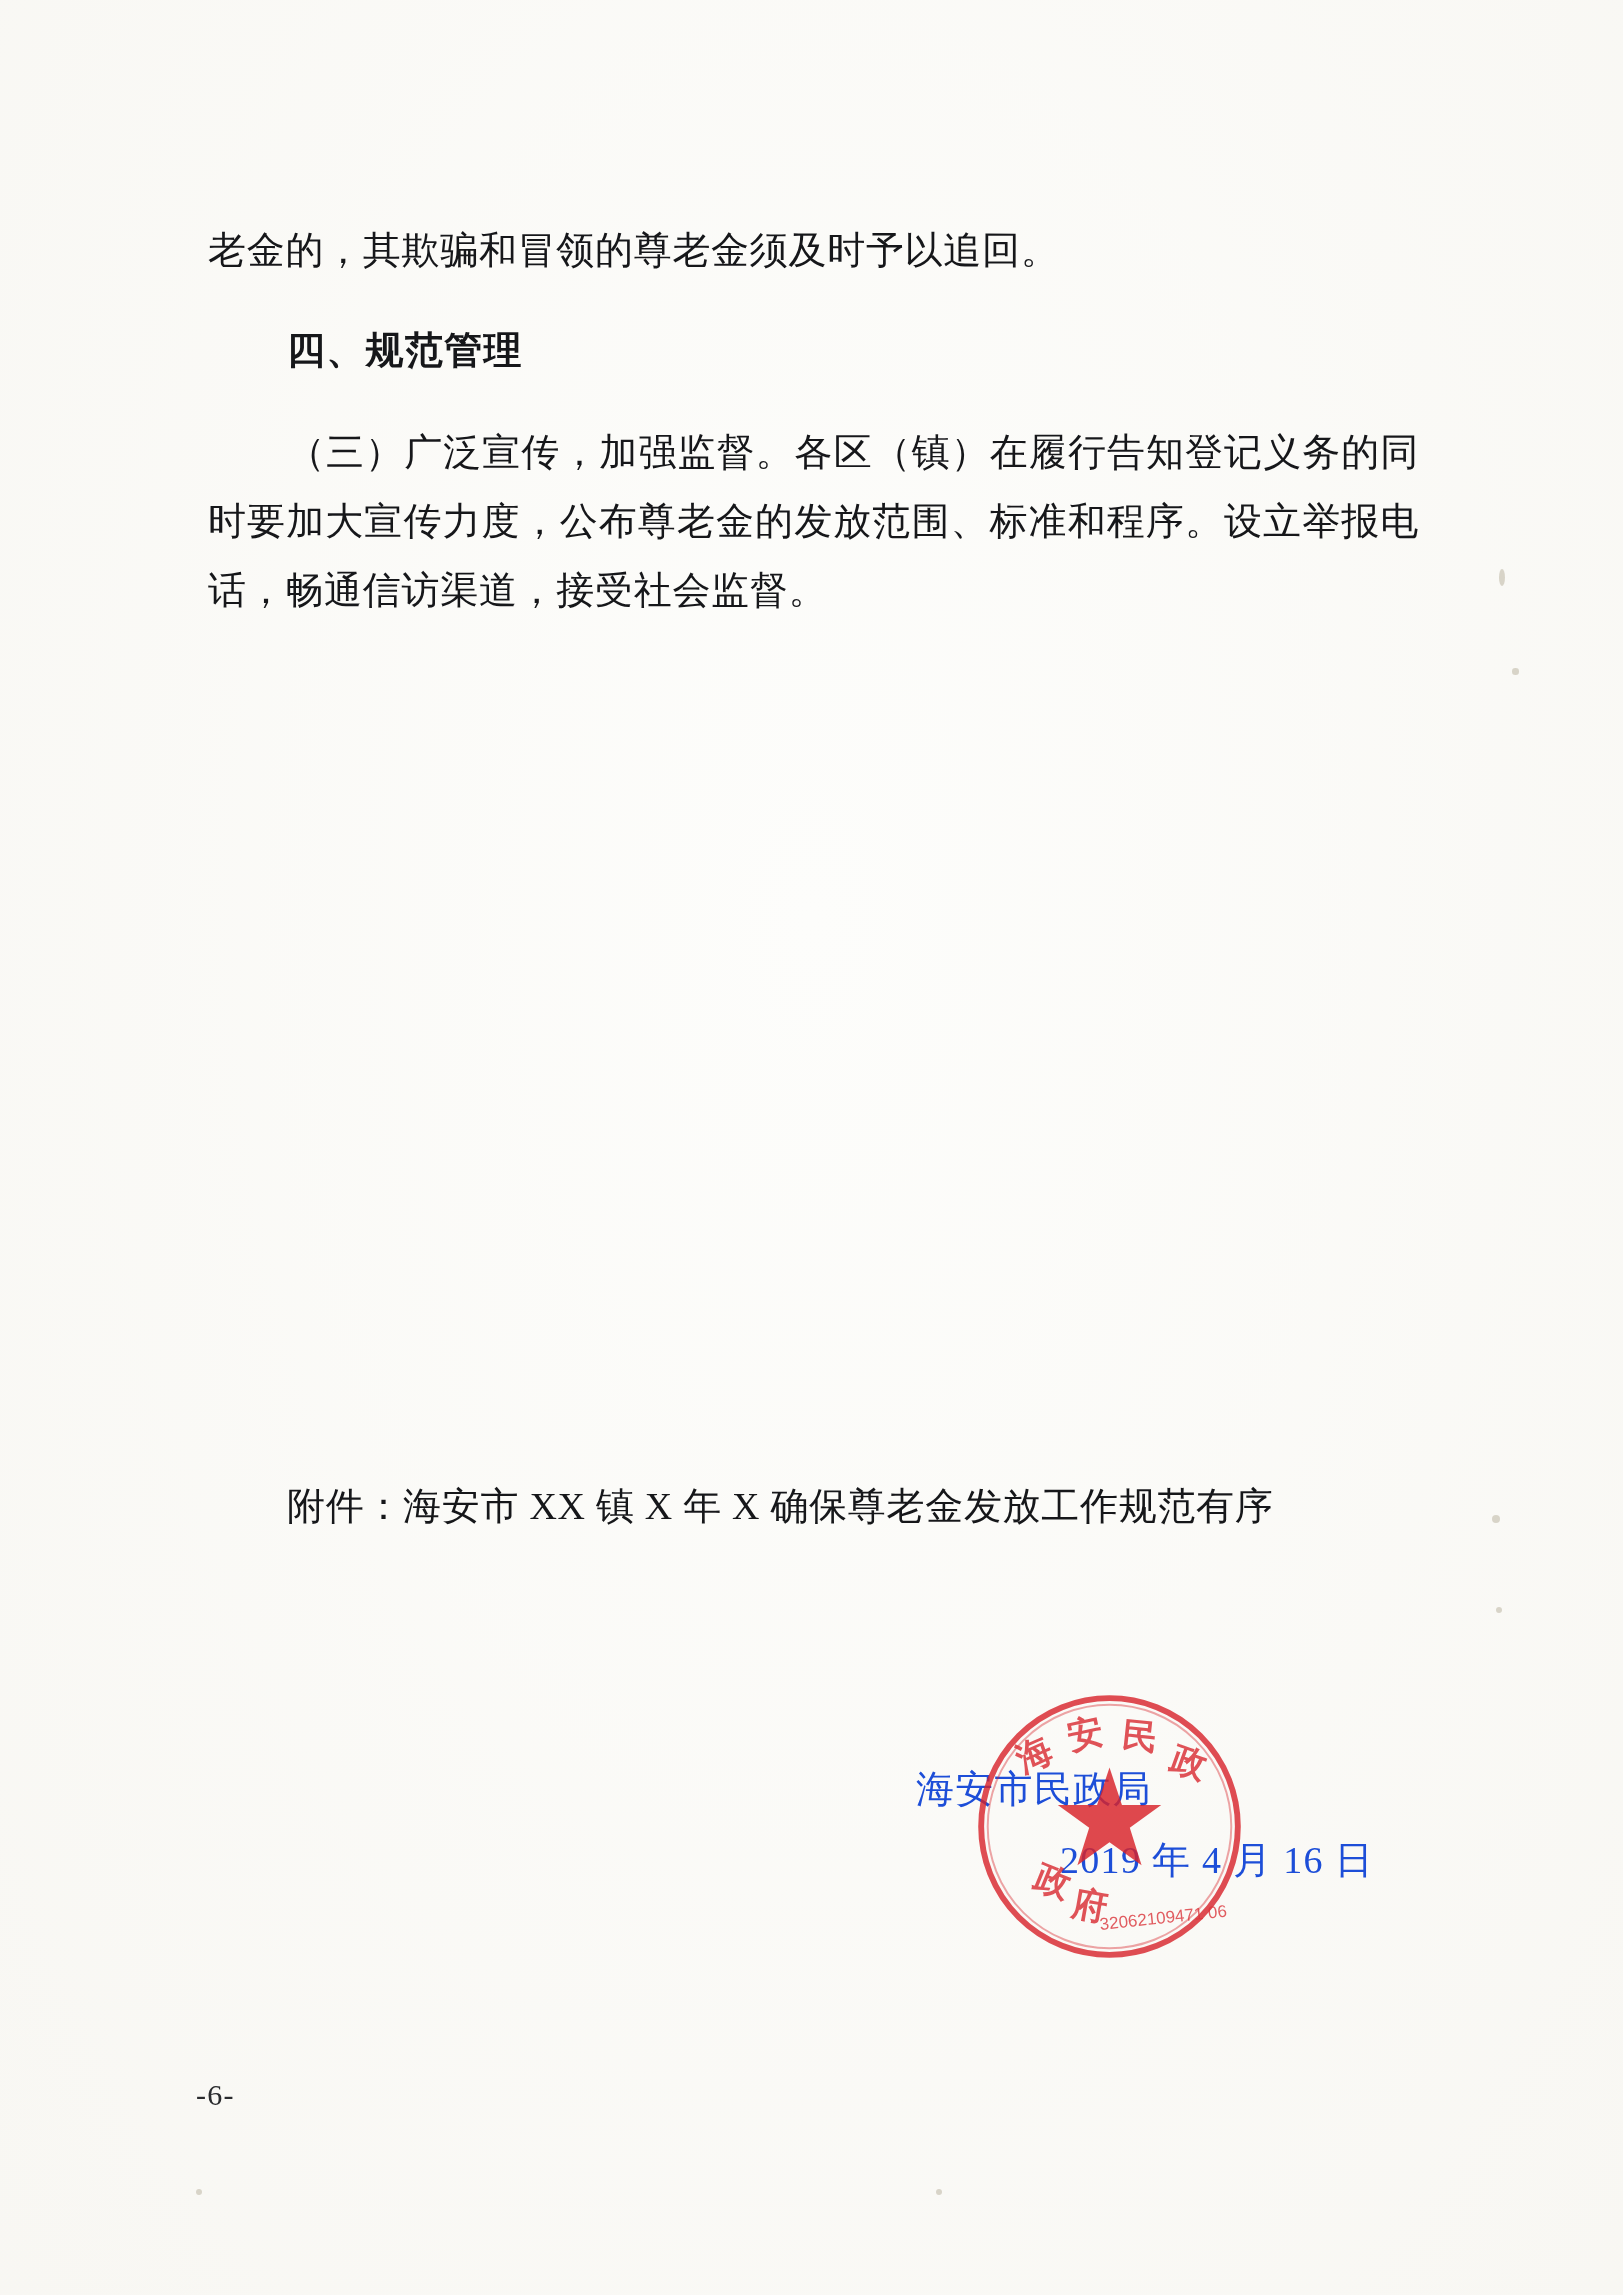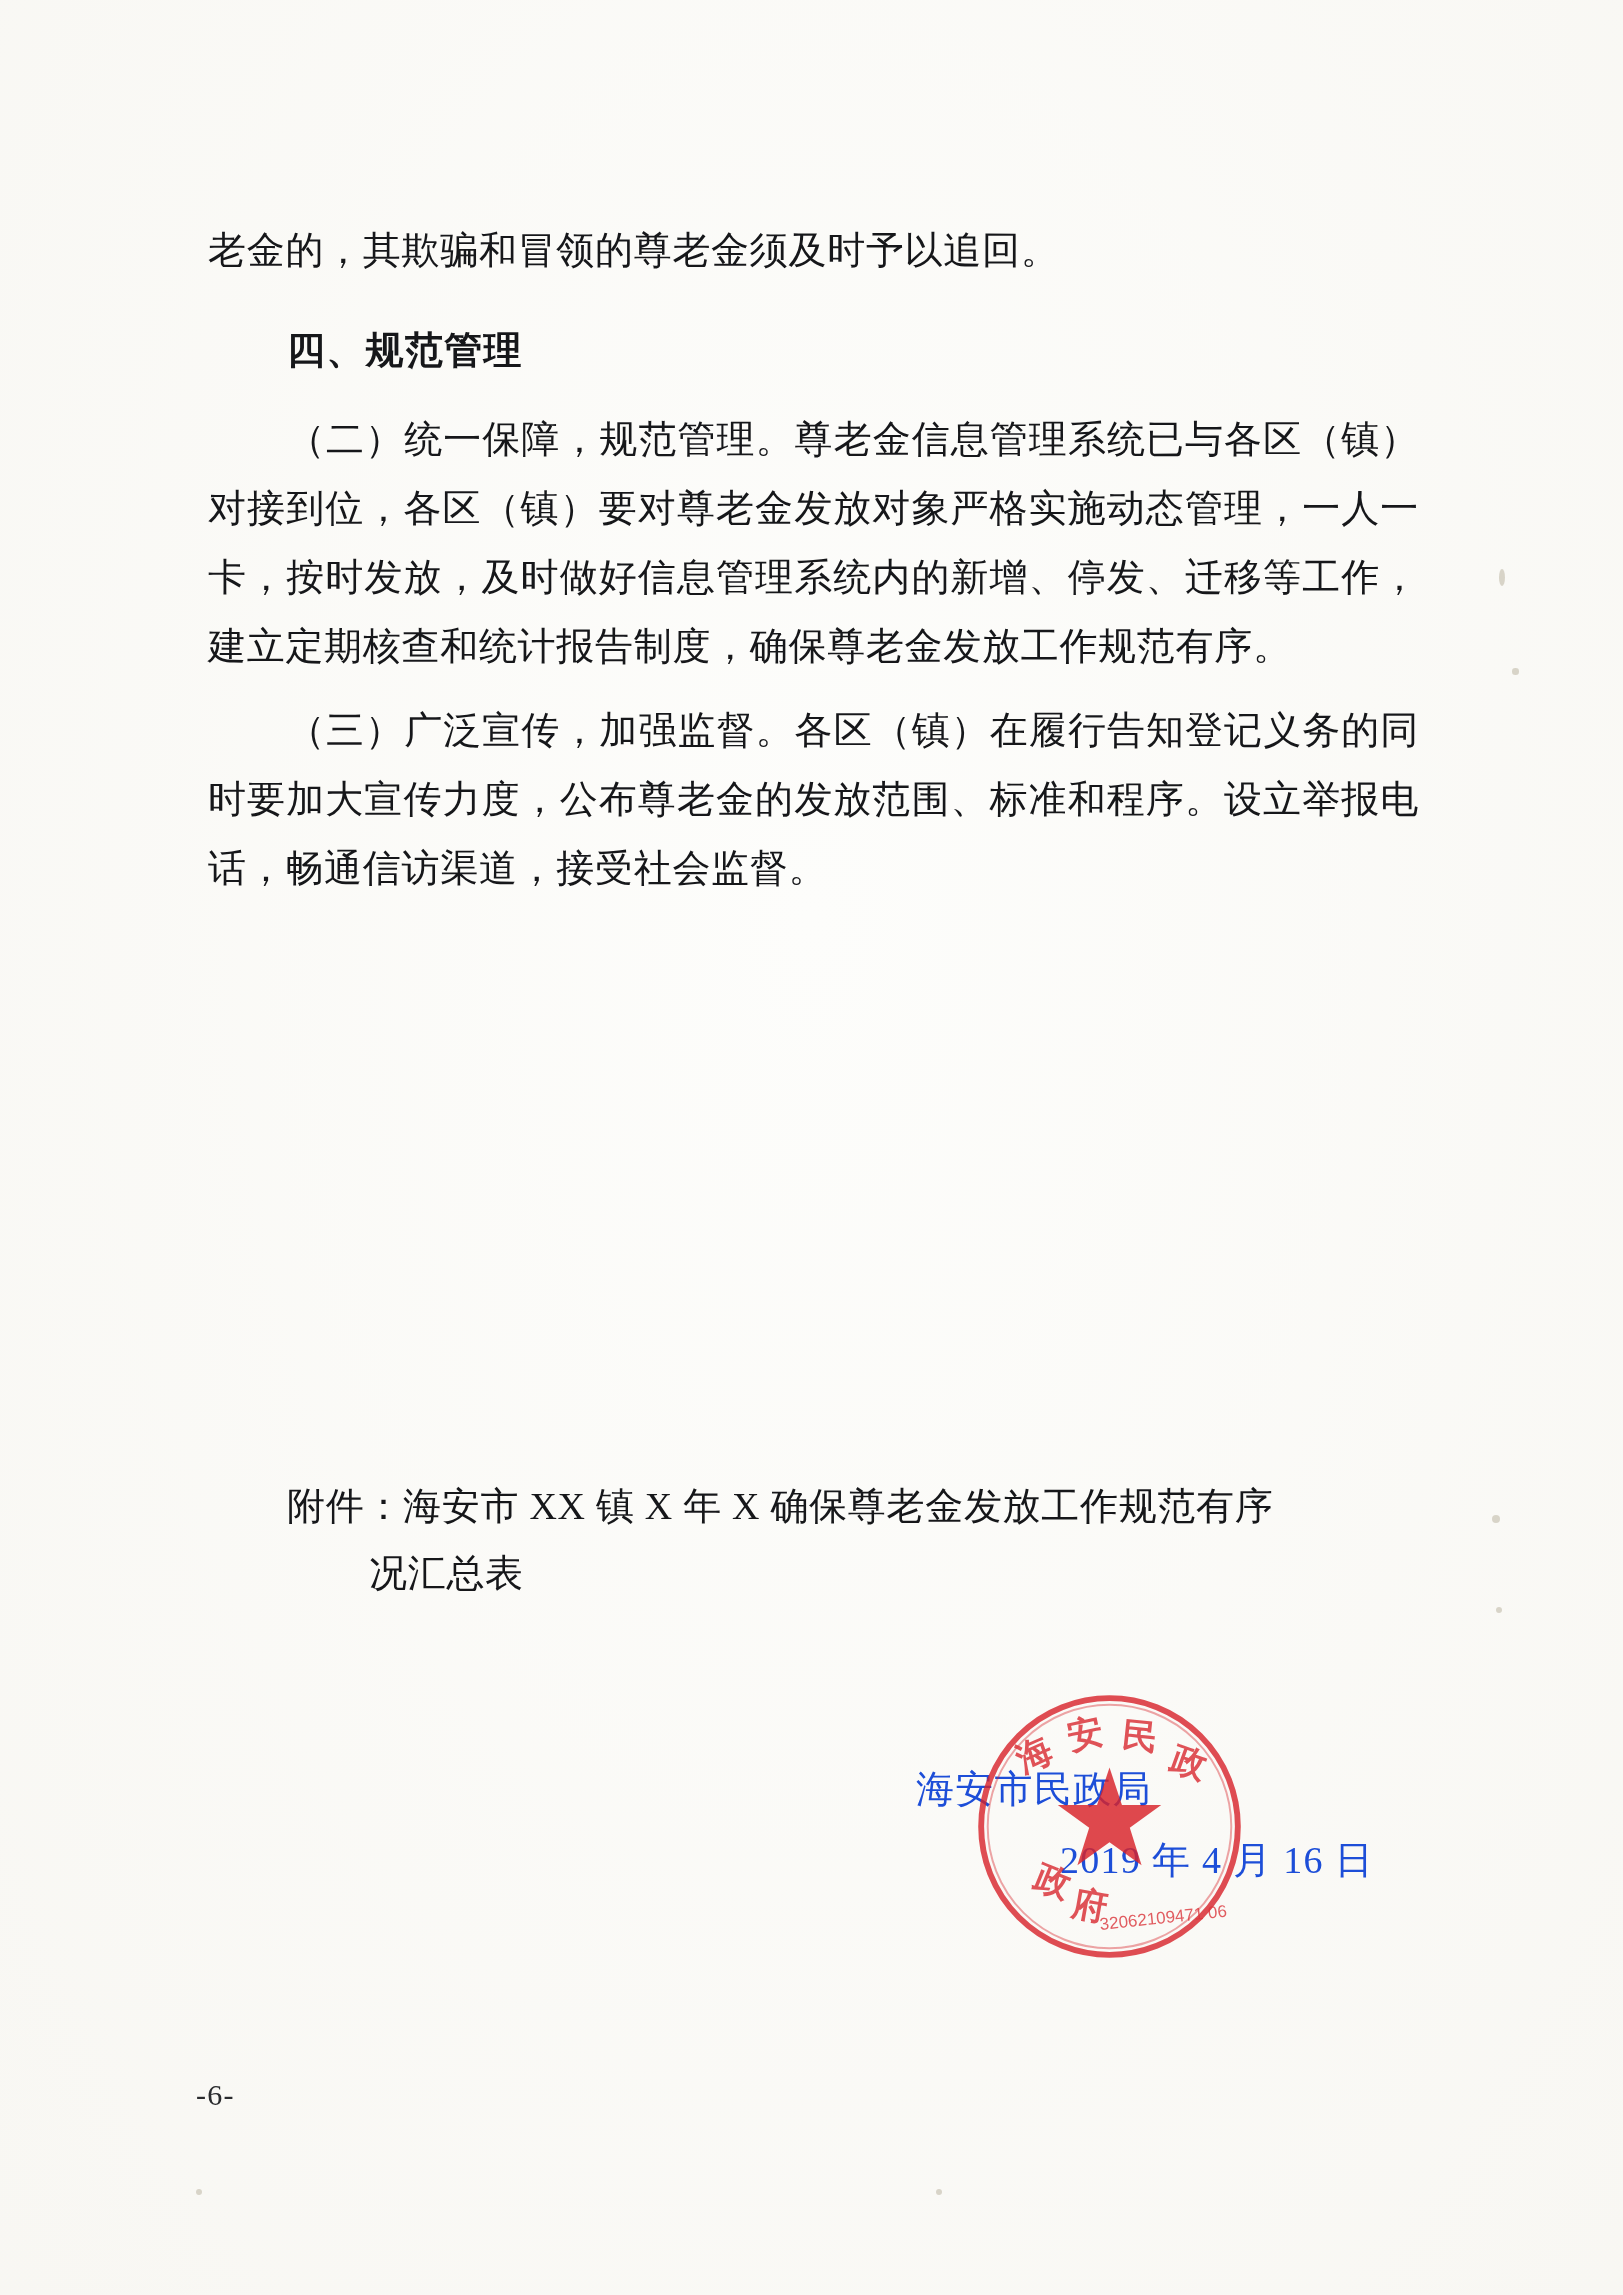--- a/index.html
+++ b/index.html
@@ -119,28 +119,26 @@
   <div class="speck" style="left:1492px;top:1515px;width:7.9px;height:7.9px;"></div>
   <div class="speck" style="left:1496px;top:1607px;width:5.9px;height:5.9px;"></div>
   <div class="speck" style="left:196px;top:2189px;width:5.9px;height:5.9px;"></div>
   <div class="speck" style="left:936px;top:2189px;width:5.9px;height:5.9px;"></div>
 
   <div class="body-area">
     <p class="doc">老金的，其欺骗和冒领的尊老金须及时予以追回。</p>
     <div class="gap-sm"></div>
     <p class="heading">四、规范管理</p>
     <div class="gap-sm"></div>
-    <p class="doc indent">（二）统一保障，规范管理。尊老金信息管理系统已与各区（镇）对接到位，各区（镇）要对尊老金发放对象严格实施动态管理，一人一卡，按时发放，及时做好信息管理系统内的新增、停发、迁移等工作，建立定期核查和统计报告制度，确保尊老金发放工作规范有序。</p>
     <div class="gap-sm"></div>
     <p class="doc indent">（三）广泛宣传，加强监督。各区（镇）在履行告知登记义务的同时要加大宣传力度，公布尊老金的发放范围、标准和程序。设立举报电话，畅通信访渠道，接受社会监督。</p>
   </div>
 
   <div class="attachment">
     <span>附件：</span><span>海安市 XX 镇 X 年 X 确保尊老金发放工作规范有序</span>
-    <span class="cont">况汇总表</span>
   </div>
 
   <div class="sign-block">
     <span class="org">海安市民政局</span>
     <span class="date">2019 年 4 月 16 日</span>
   </div>
 
   <svg class="seal" viewBox="0 0 420 420" xmlns="http://www.w3.org/2000/svg">
     <g fill="none" stroke="#d8232a" stroke-width="9" opacity="0.88">
       <circle cx="210" cy="210" r="196"></circle>

